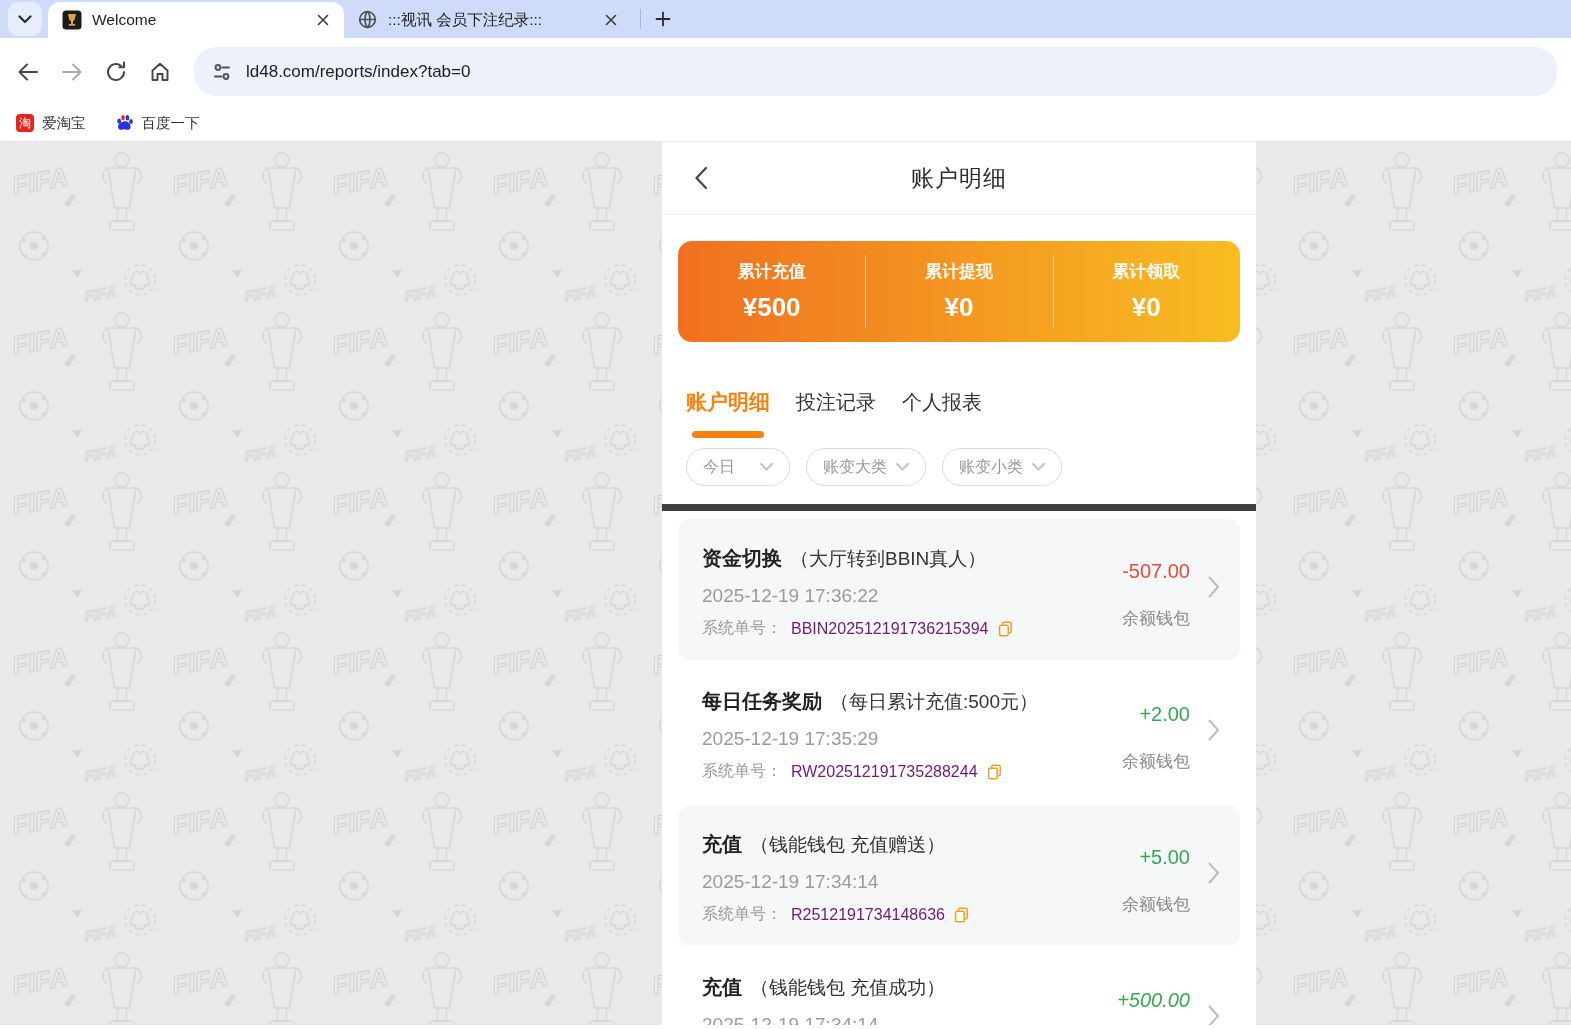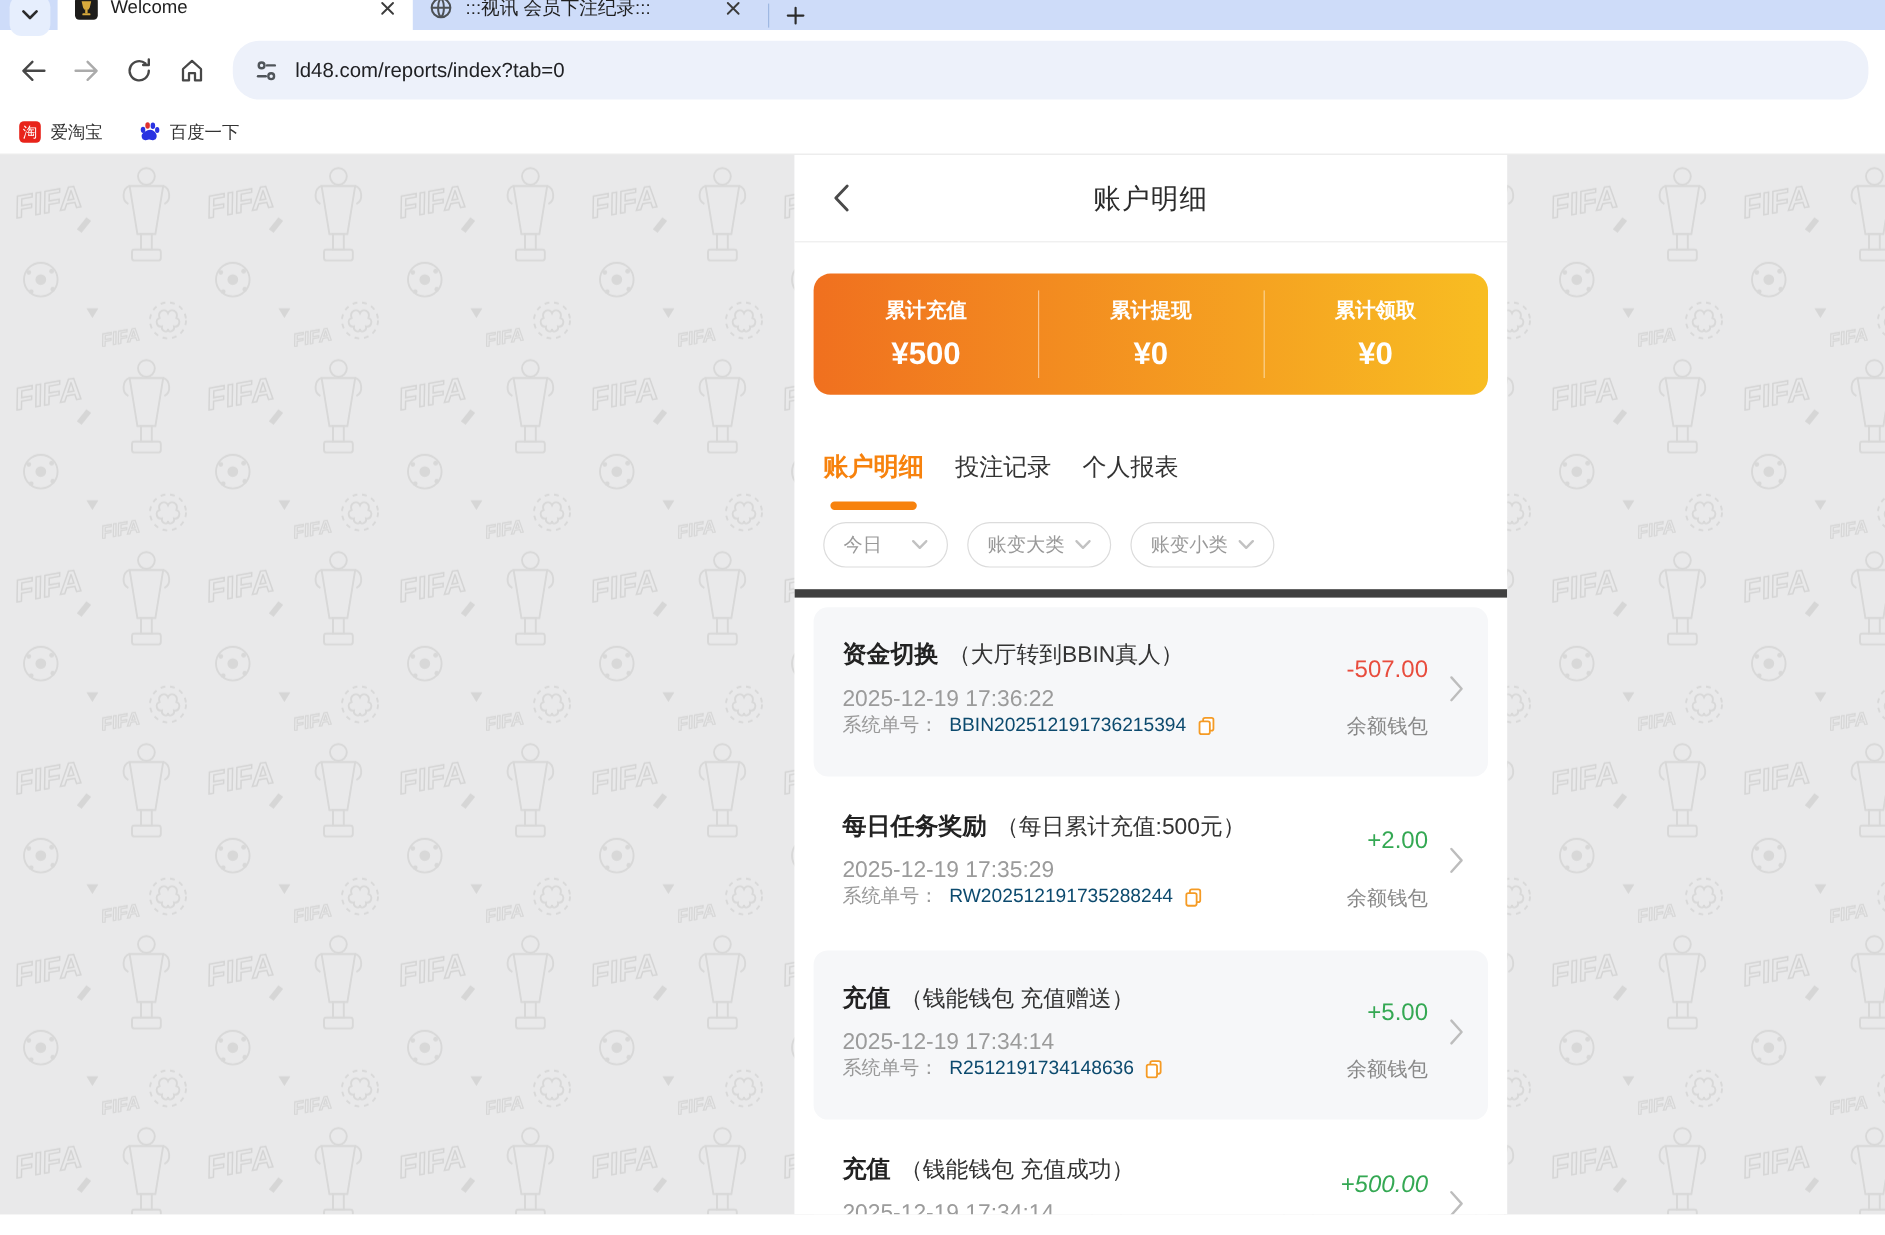--- a/index.html
+++ b/index.html
@@ -4,21 +4,21 @@
 <style>
   * { box-sizing: border-box; }
   html,body { margin:0; padding:0; background:#fff; }
   body {
     width:1571px; height:1029px; overflow:hidden;
     font-family:"Liberation Sans", sans-serif;
     -webkit-font-smoothing:antialiased;
   }
 
   
-  .tabstrip { height:25px; background:#cedcf9; display:flex; align-items:flex-end; padding-left:8px; position:relative; }
+  .tabstrip { height:38px; background:#cedcf9; display:flex; align-items:flex-end; padding-left:8px; position:relative; }
   .tab-search-btn { width:34px; height:34px; border-radius:10px; background:#e6eefd; display:flex; align-items:center; justify-content:center; align-self:center; margin-right:6px; }
   .tab { display:flex; align-items:center; height:36px; padding:0 12px 0 14px; font-size:15.5px; color:#1f1f1f; }
   .tab.active { background:#fff; border-radius:12px 12px 0 0; width:296px; }
   .tab.inactive { width:288px; }
   .tab .favicon { width:20px; height:20px; margin-right:10px; flex:0 0 auto; }
   .tab .tab-title { flex:1; white-space:nowrap; overflow:hidden; text-overflow:ellipsis; }
   .tab .tab-close { width:18px; height:18px; display:flex; align-items:center; justify-content:center; border-radius:50%; margin-left:8px; flex:0 0 auto; }
   .tab-sep { width:1px; height:20px; background:#9fb8e2; margin:0 8px; align-self:center; }
   .new-tab-btn { width:28px; height:28px; display:flex; align-items:center; justify-content:center; border-radius:50%; align-self:center; }
 
@@ -58,23 +58,23 @@
   .pill.w2 { min-width:120px; }
 
   .rowlist { padding:8px 16px 0; }
   .trow { position:relative; height:141px; border-radius:12px; padding:26px 24px 0; margin-bottom:2px; }
   .trow:nth-of-type(odd) { background:#f6f7f9; }
   .trow:nth-of-type(even) { background:#ffffff; }
   .t-titleline { display:flex; align-items:baseline; }
   .t-type { font-size:20px; font-weight:700; color:#222; }
   .t-detail { font-size:19px; color:#333; margin-left:8px; }
   .t-date { margin-top:13px; font-size:19px; color:#9b9b9b; }
-  .t-orderline { display:flex; align-items:center; gap:9px; font-size:16px; }
+  .t-orderline { margin-top:11px; display:flex; align-items:center; gap:9px; font-size:16px; }
   .t-order-label { color:#999; }
-  .t-order-no { color:#0c4a6e; }
+  .t-order-no { color:#701a75; }
   .t-amount { position:absolute; right:50px; top:41px; font-size:20px; font-weight:500; text-align:right; }
   .t-wallet { position:absolute; right:50px; top:88px; font-size:17px; color:#888;margin-left:32px; }
   .t-chevron { position:absolute; right:20px; top:57px; }
 
   svg { display:block; }
 </style>
 </head>
 <body>
 
 <div class="tabstrip">

